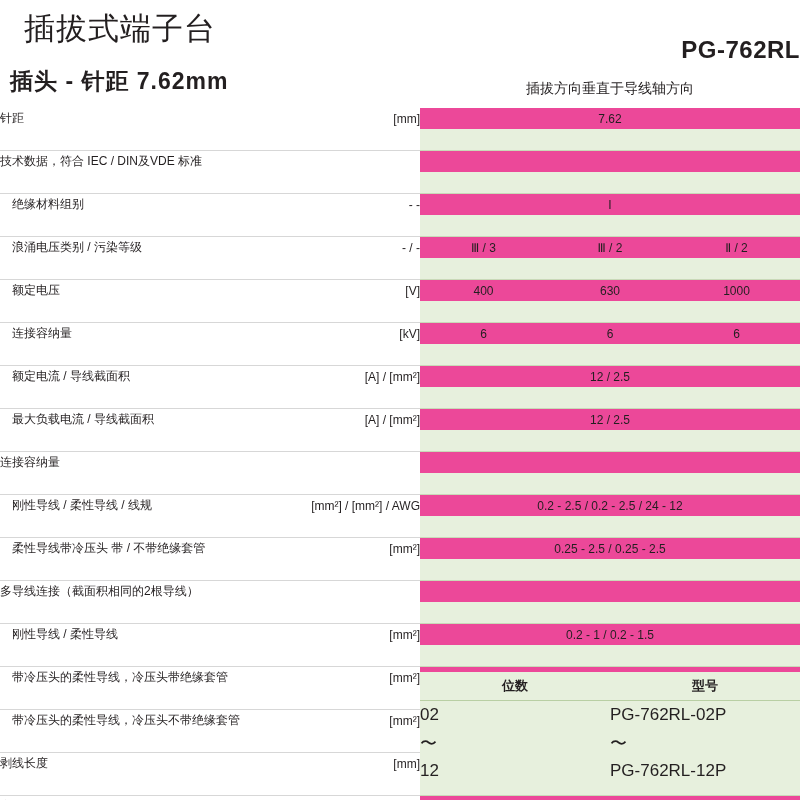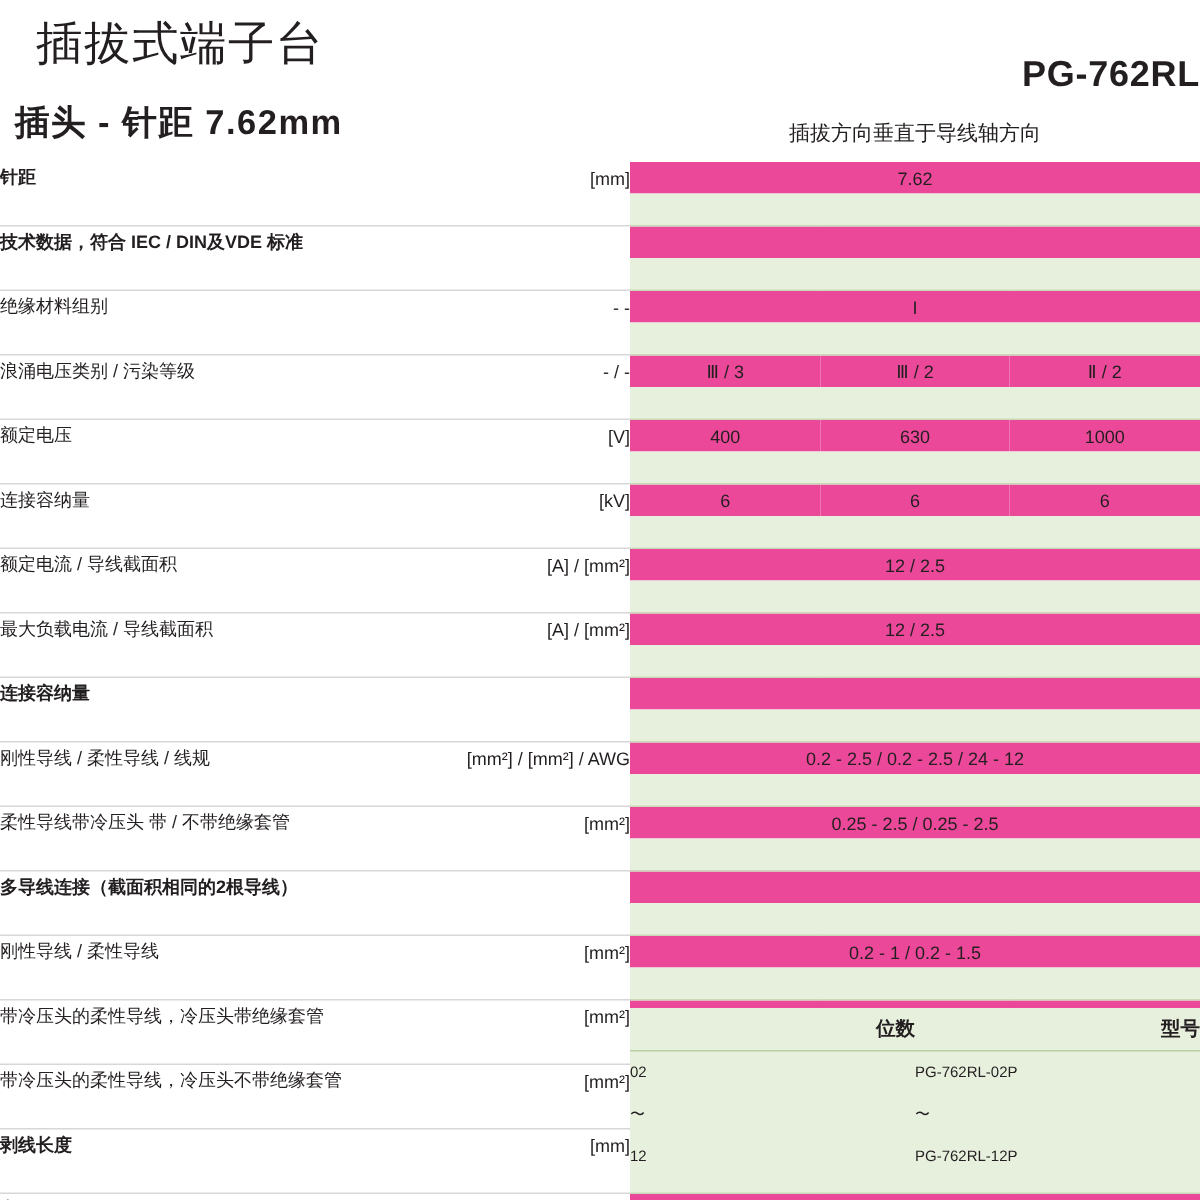--- a/index.html
+++ b/index.html
@@ -80,22 +80,22 @@
   .c-v1      { width: 127px; }
   .c-v2      { width: 126px; }
   .c-v3      { width: 127px; }
 
   .lbl {
     padding-left: 10px;
     color: #231f20;
     white-space: nowrap;
     overflow: hidden;
   }
-  .lbl.indent { }
-  .lbl.bold { font-weight: bold; }
+  .lbl.indent { padding-left: 12px; }
+  .lbl.bold { font-weight: normal; }
   .unit {
     text-align: right;
     padding-right: 10px;
     color: #231f20;
     white-space: nowrap;
   }
   .val {
     background: #ec4899;
     text-align: center;
     color: #231f20;
@@ -117,27 +117,27 @@
     width: 380px;
   }
   table.variants {
     border-collapse: collapse;
     width: 380px;
     table-layout: fixed;
     background: #e7f0dd;
   }
   table.variants td {
     height: 28px;
-    font-size: 10px;
+    font-size: 17px;
     color: #231f20;
     padding: 0;
   }
   table.variants td.vh {
     font-weight: bold;
-    text-align: right;
+    text-align: center;
     font-size: 13px;
     margin-left: 41px;
   }
   table.variants tr.hdr-rule td {
     height: 0;
     line-height: 0;
     font-size: 0;
     border-bottom: 1px solid #b9cfa4;
   }
   td.vcol-a { width: 190px; padding-left: 52px; }

